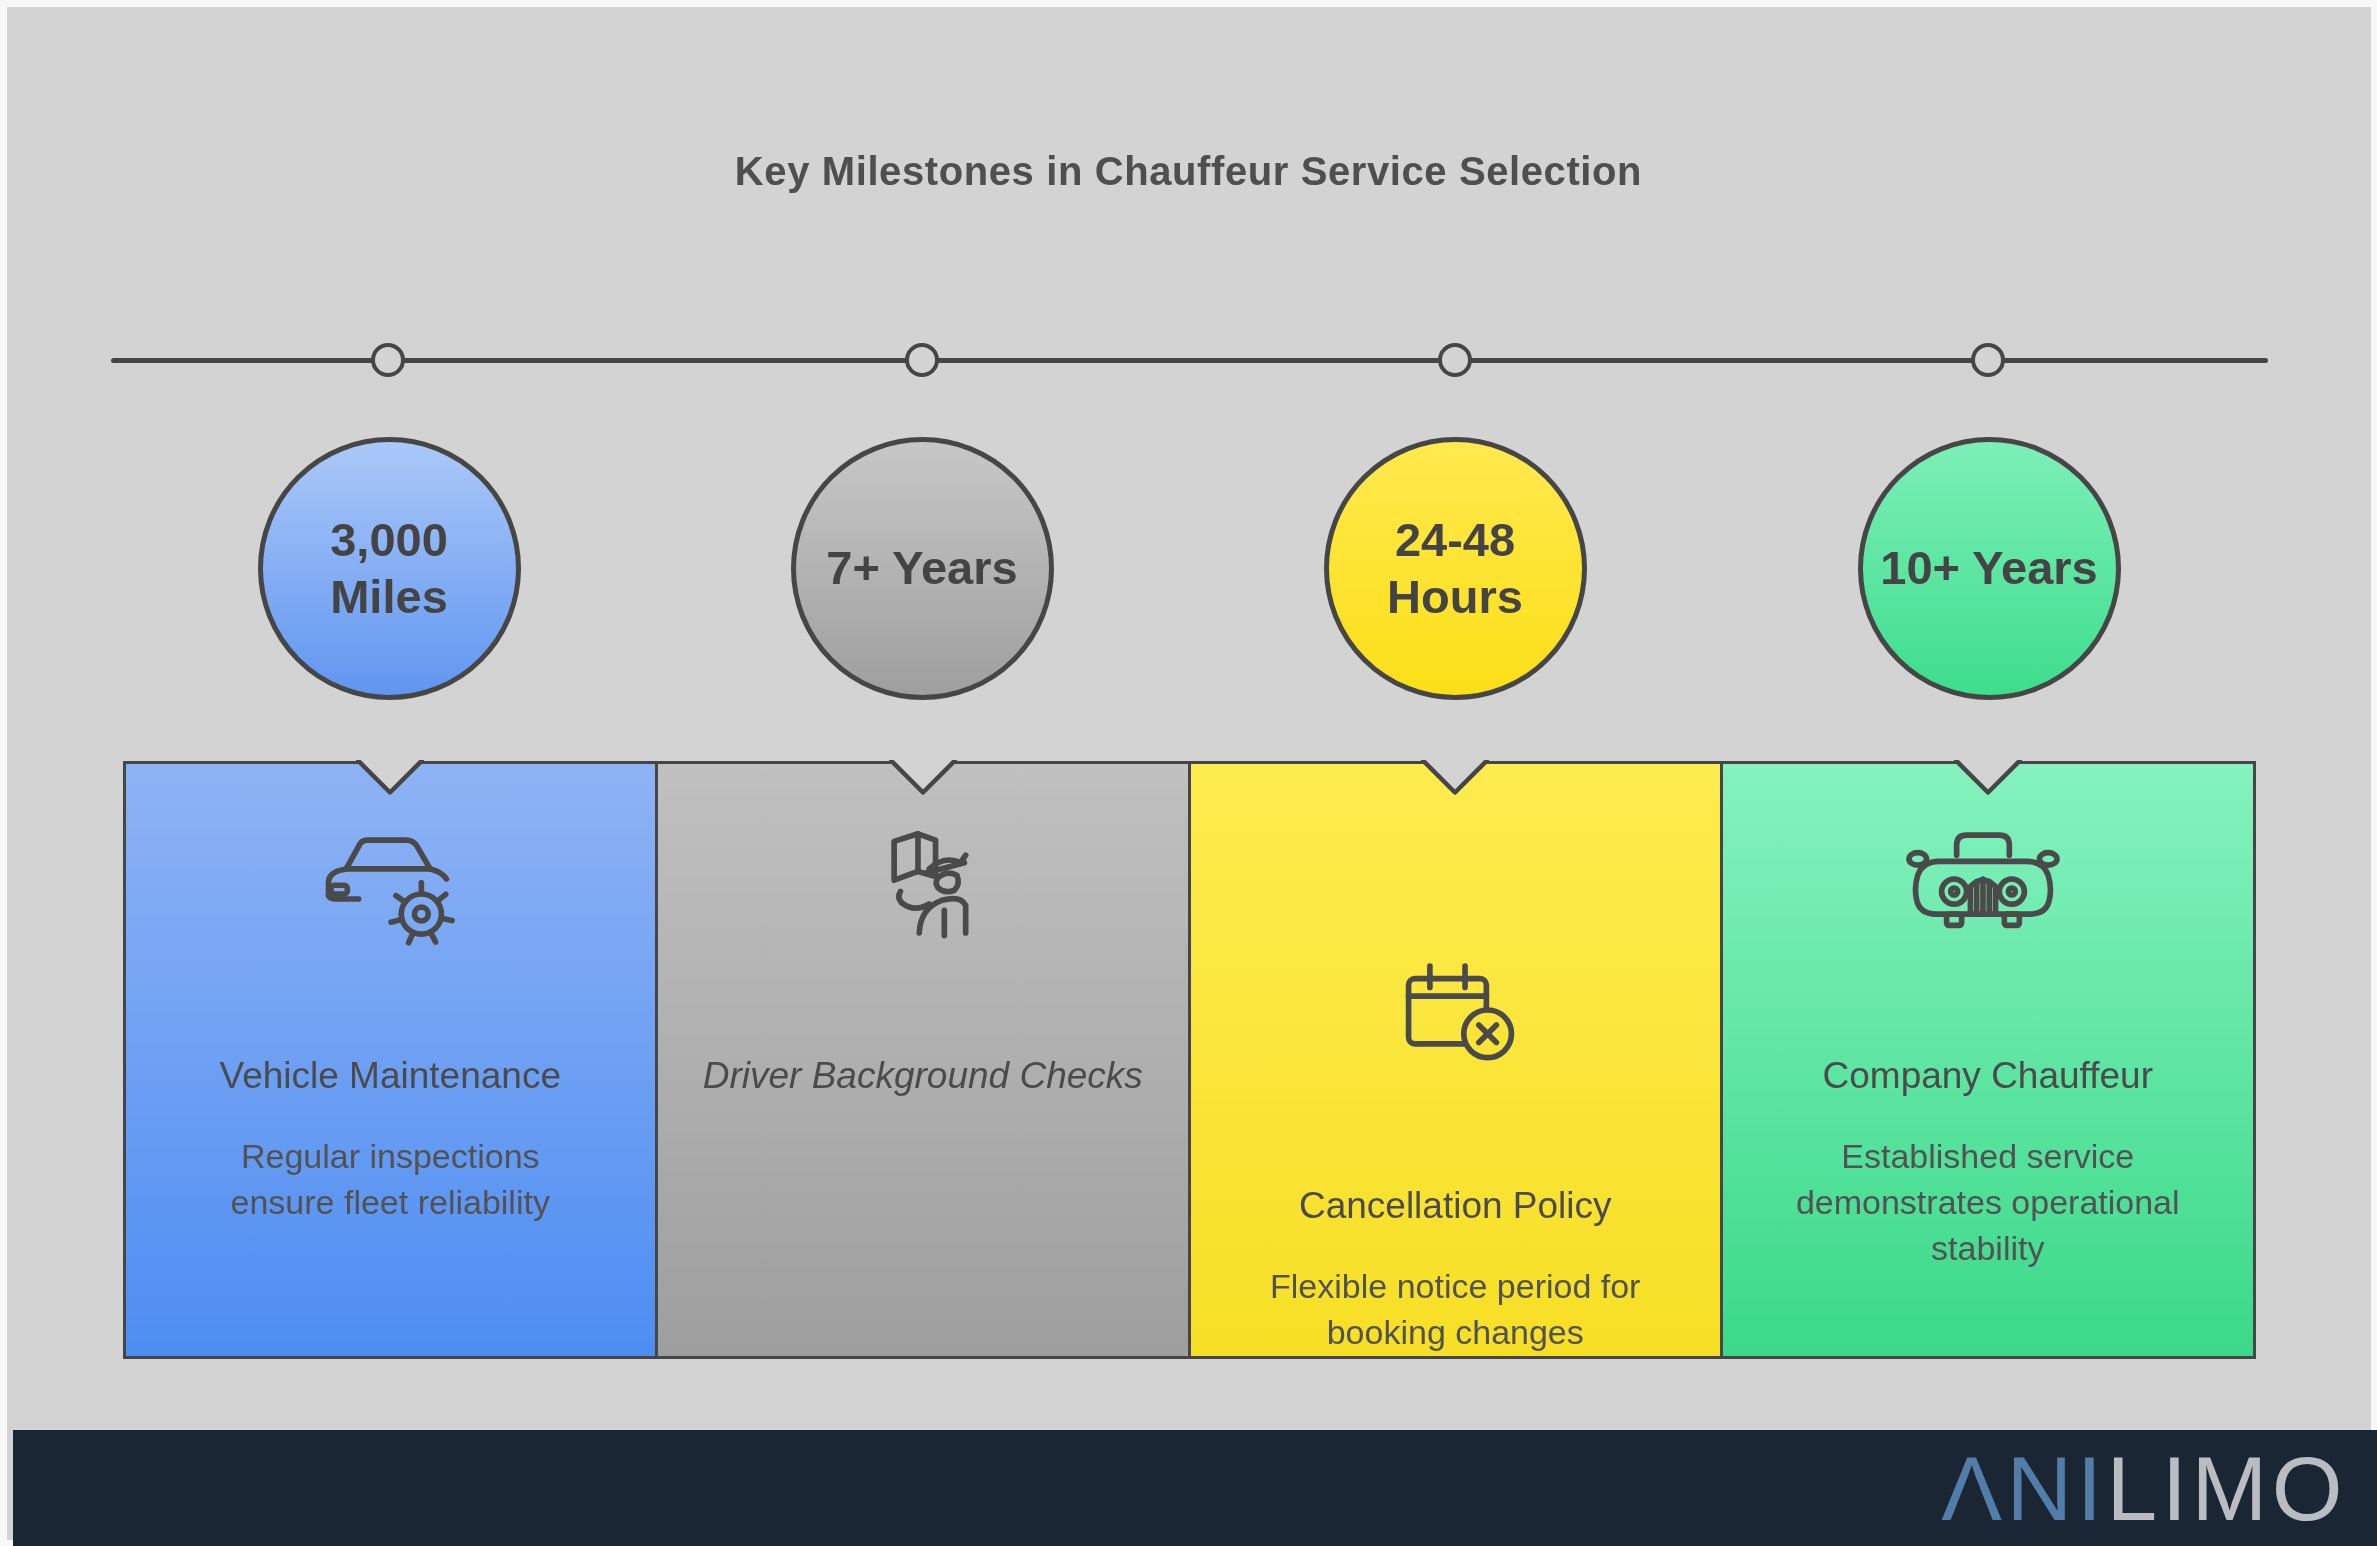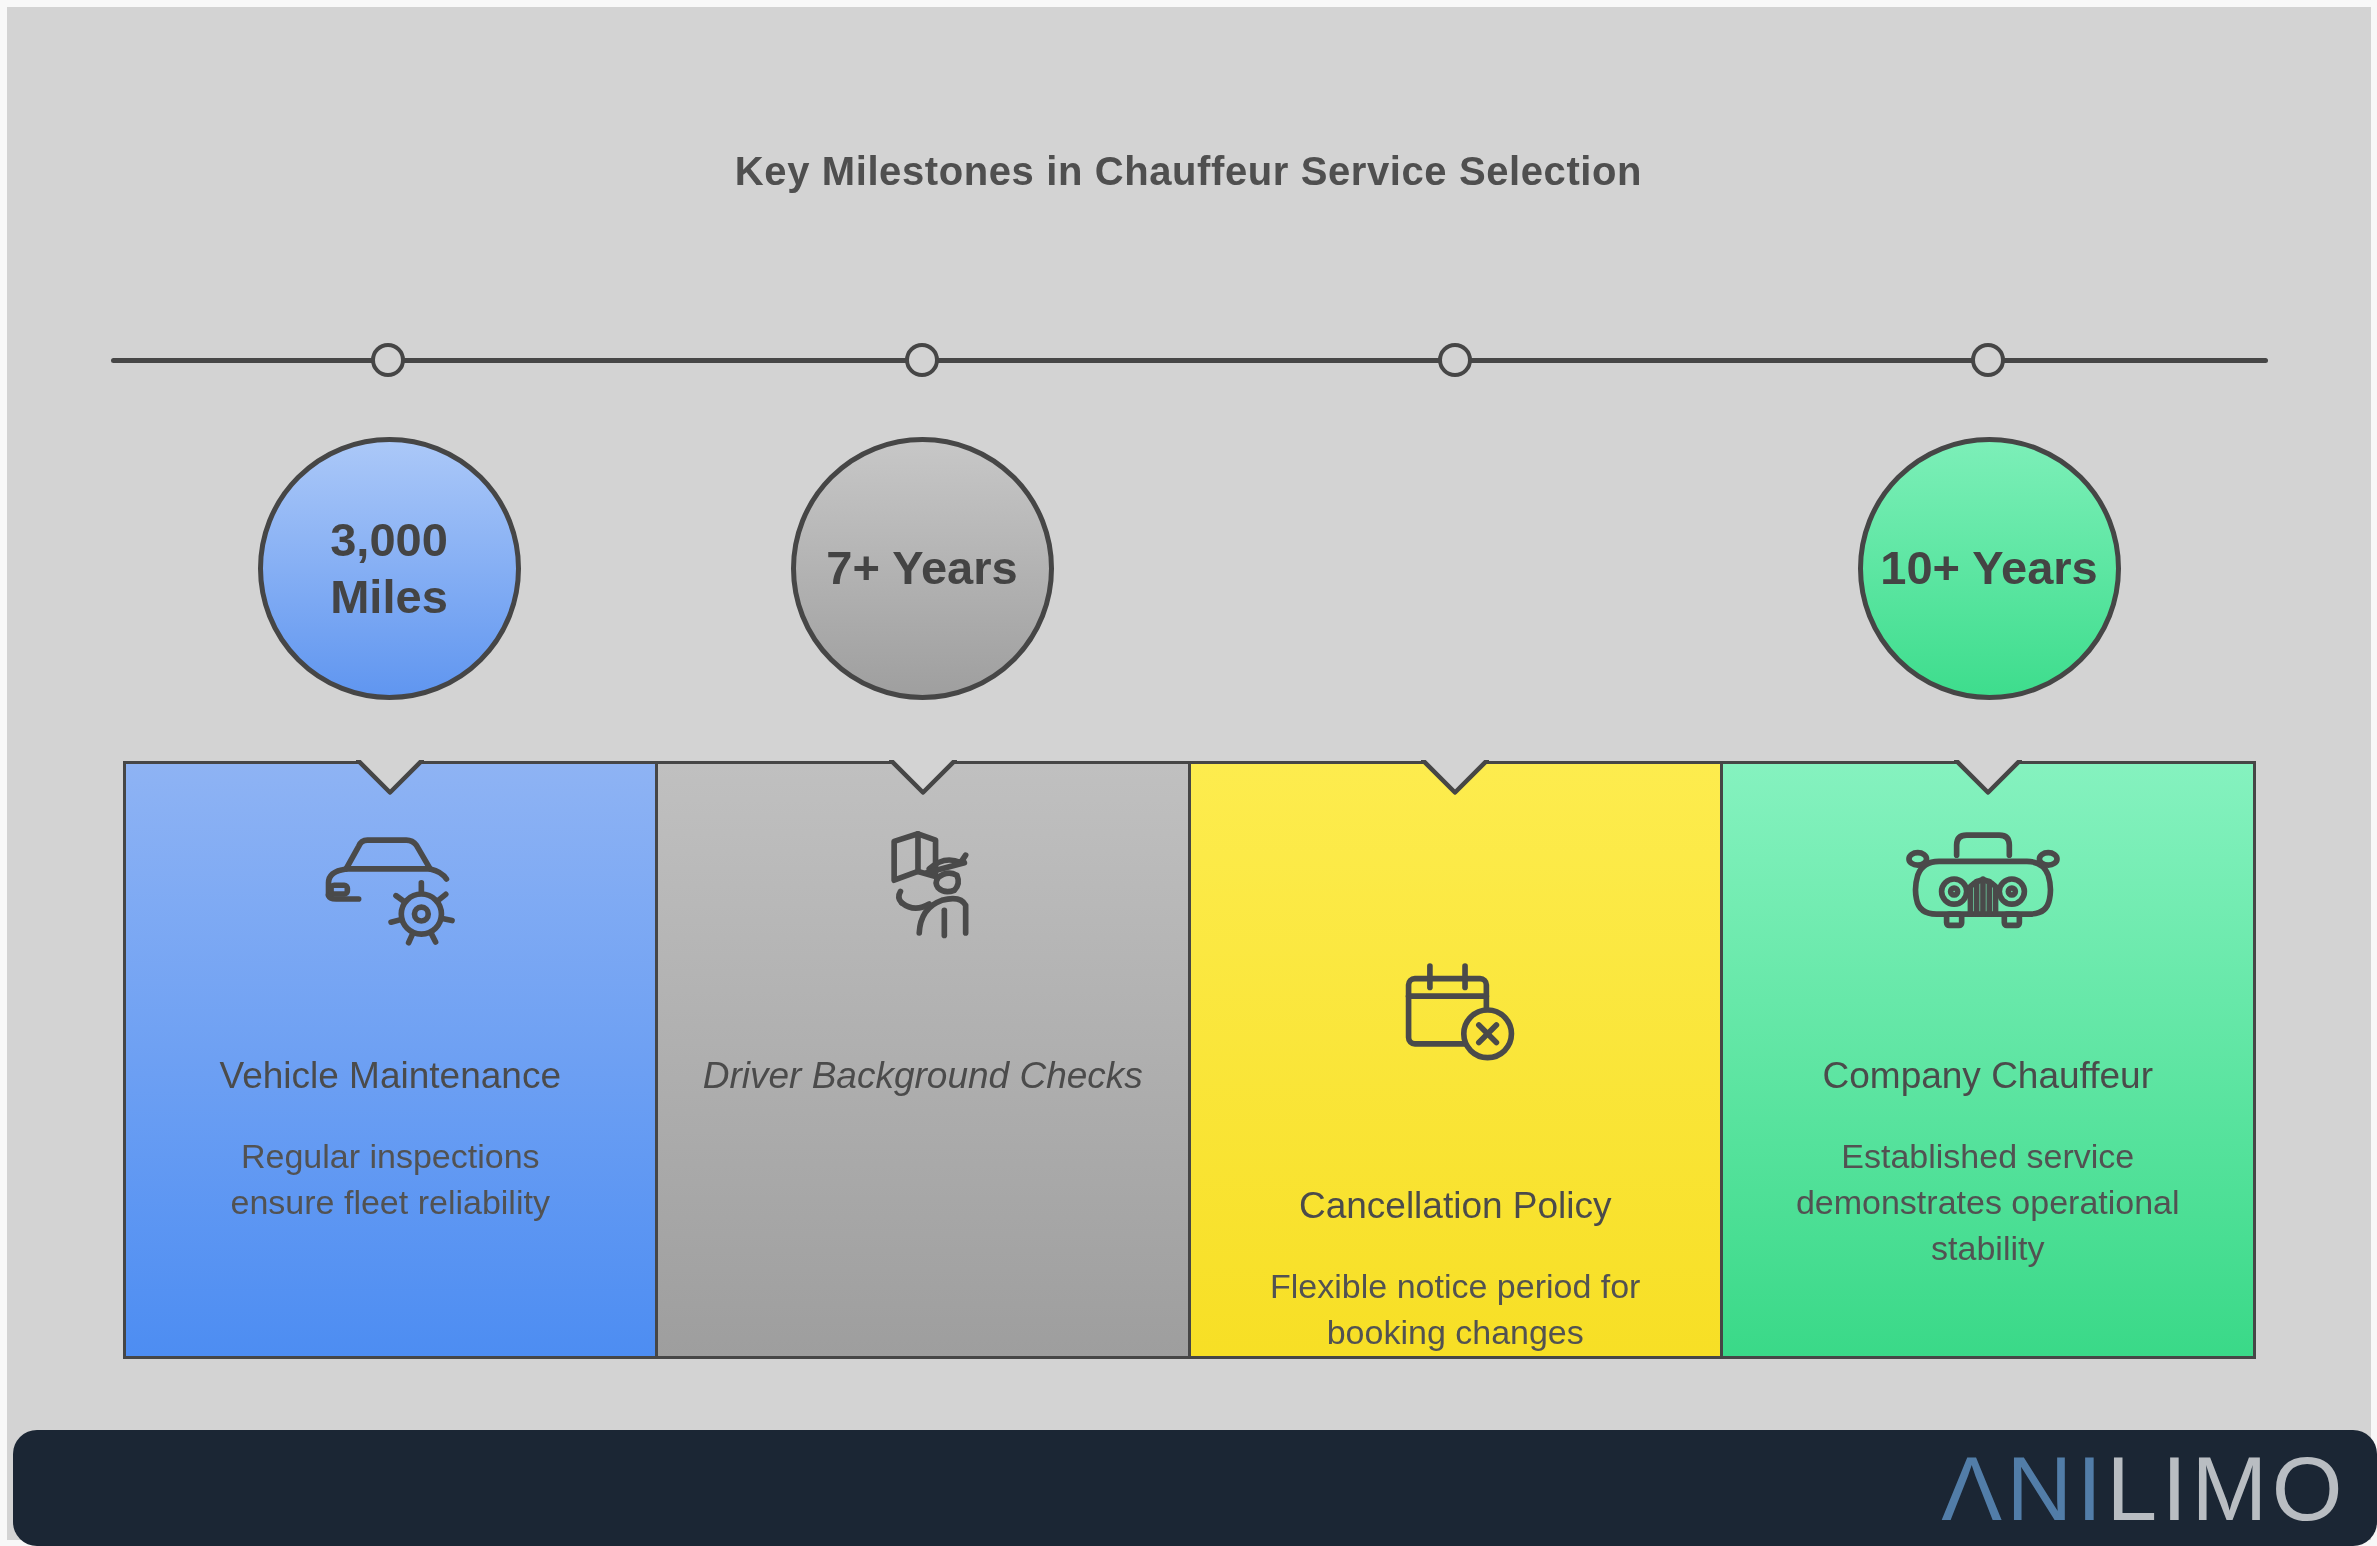--- a/index.html
+++ b/index.html
@@ -71,21 +71,21 @@
     text-align:center;
   }
   .card-body{
     margin:36px 0 0 0;font-size:34px;color:#525252;line-height:1.36;
     text-align:center;white-space:pre-line;max-width:455px;
   }
   
   .footer{
     position:absolute;left:13px;right:0;bottom:0;height:116px;
     background:#1b2634;display:flex;align-items:center;justify-content:flex-end;
-    padding-right:30px;box-sizing:border-box;border-radius:24px;
+    padding-right:30px;box-sizing:border-box;
   }
   .logo{
     font-size:91px;letter-spacing:4.5px;font-weight:normal;line-height:1;
   }
   .logo .lg-blue{color:#527da8;}
   .logo .lg-gray{color:#b9bdc2;}
   
   .ic{stroke:#4a4a4a;fill:none;stroke-width:4.5;stroke-linecap:round;stroke-linejoin:round;}
 </style>
 </head>
@@ -97,20 +97,22 @@
 
   <div class="tl-line"></div>
   <div class="tl-node n0"></div>
   <div class="tl-node n1"></div>
   <div class="tl-node n2"></div>
   <div class="tl-node n3"></div>
 
   <div class="ms-circle c0">3,000
 Miles</div>
   <div class="ms-circle c1">7+ Years</div>
+  <div class="ms-circle c2">24-48
+Hours</div>
   <div class="ms-circle c3">10+ Years</div>
 
   <div class="cards-row">
 
     <div class="card theme-blue">
       <svg class="notch" viewBox="0 0 104 60">
         <polygon points="2,0 52,50 102,0" fill="#d3d3d3"></polygon>
         <path d="M2,0 L52,50 L102,0" fill="none" stroke="#464646" stroke-width="7" stroke-linecap="round" stroke-linejoin="round"></path>
       </svg>
       <div class="icon-wrap">

